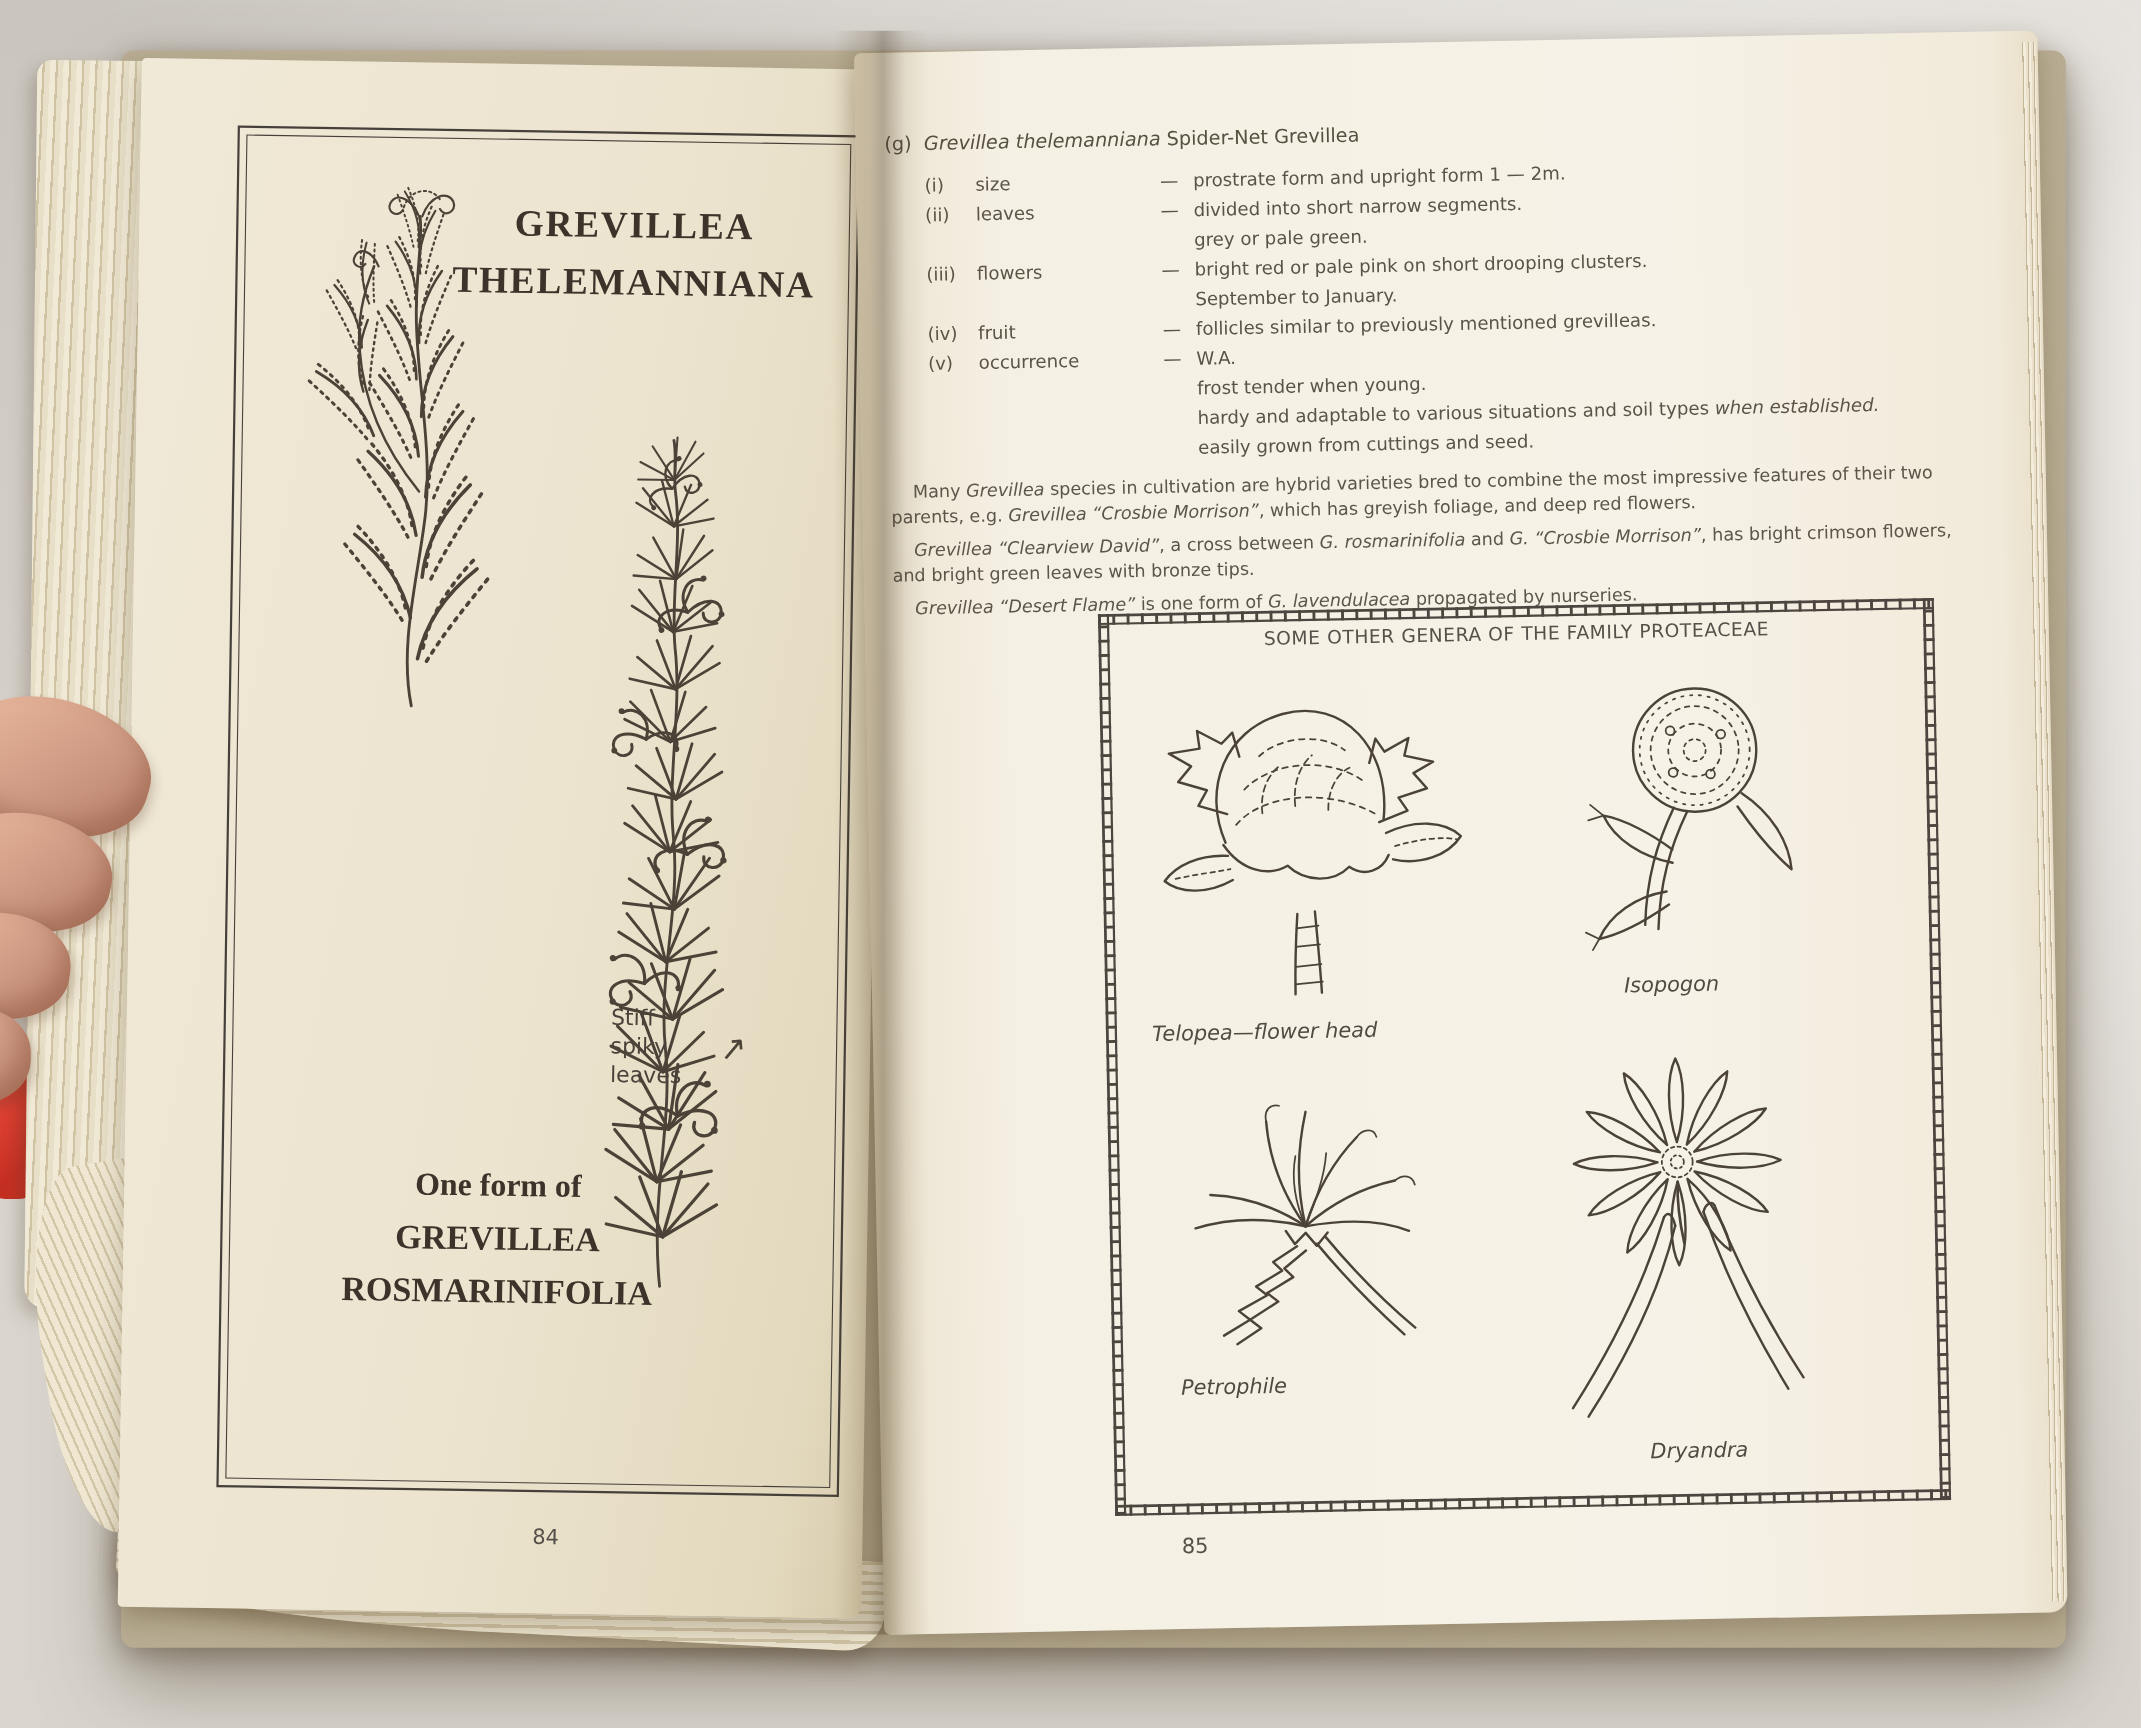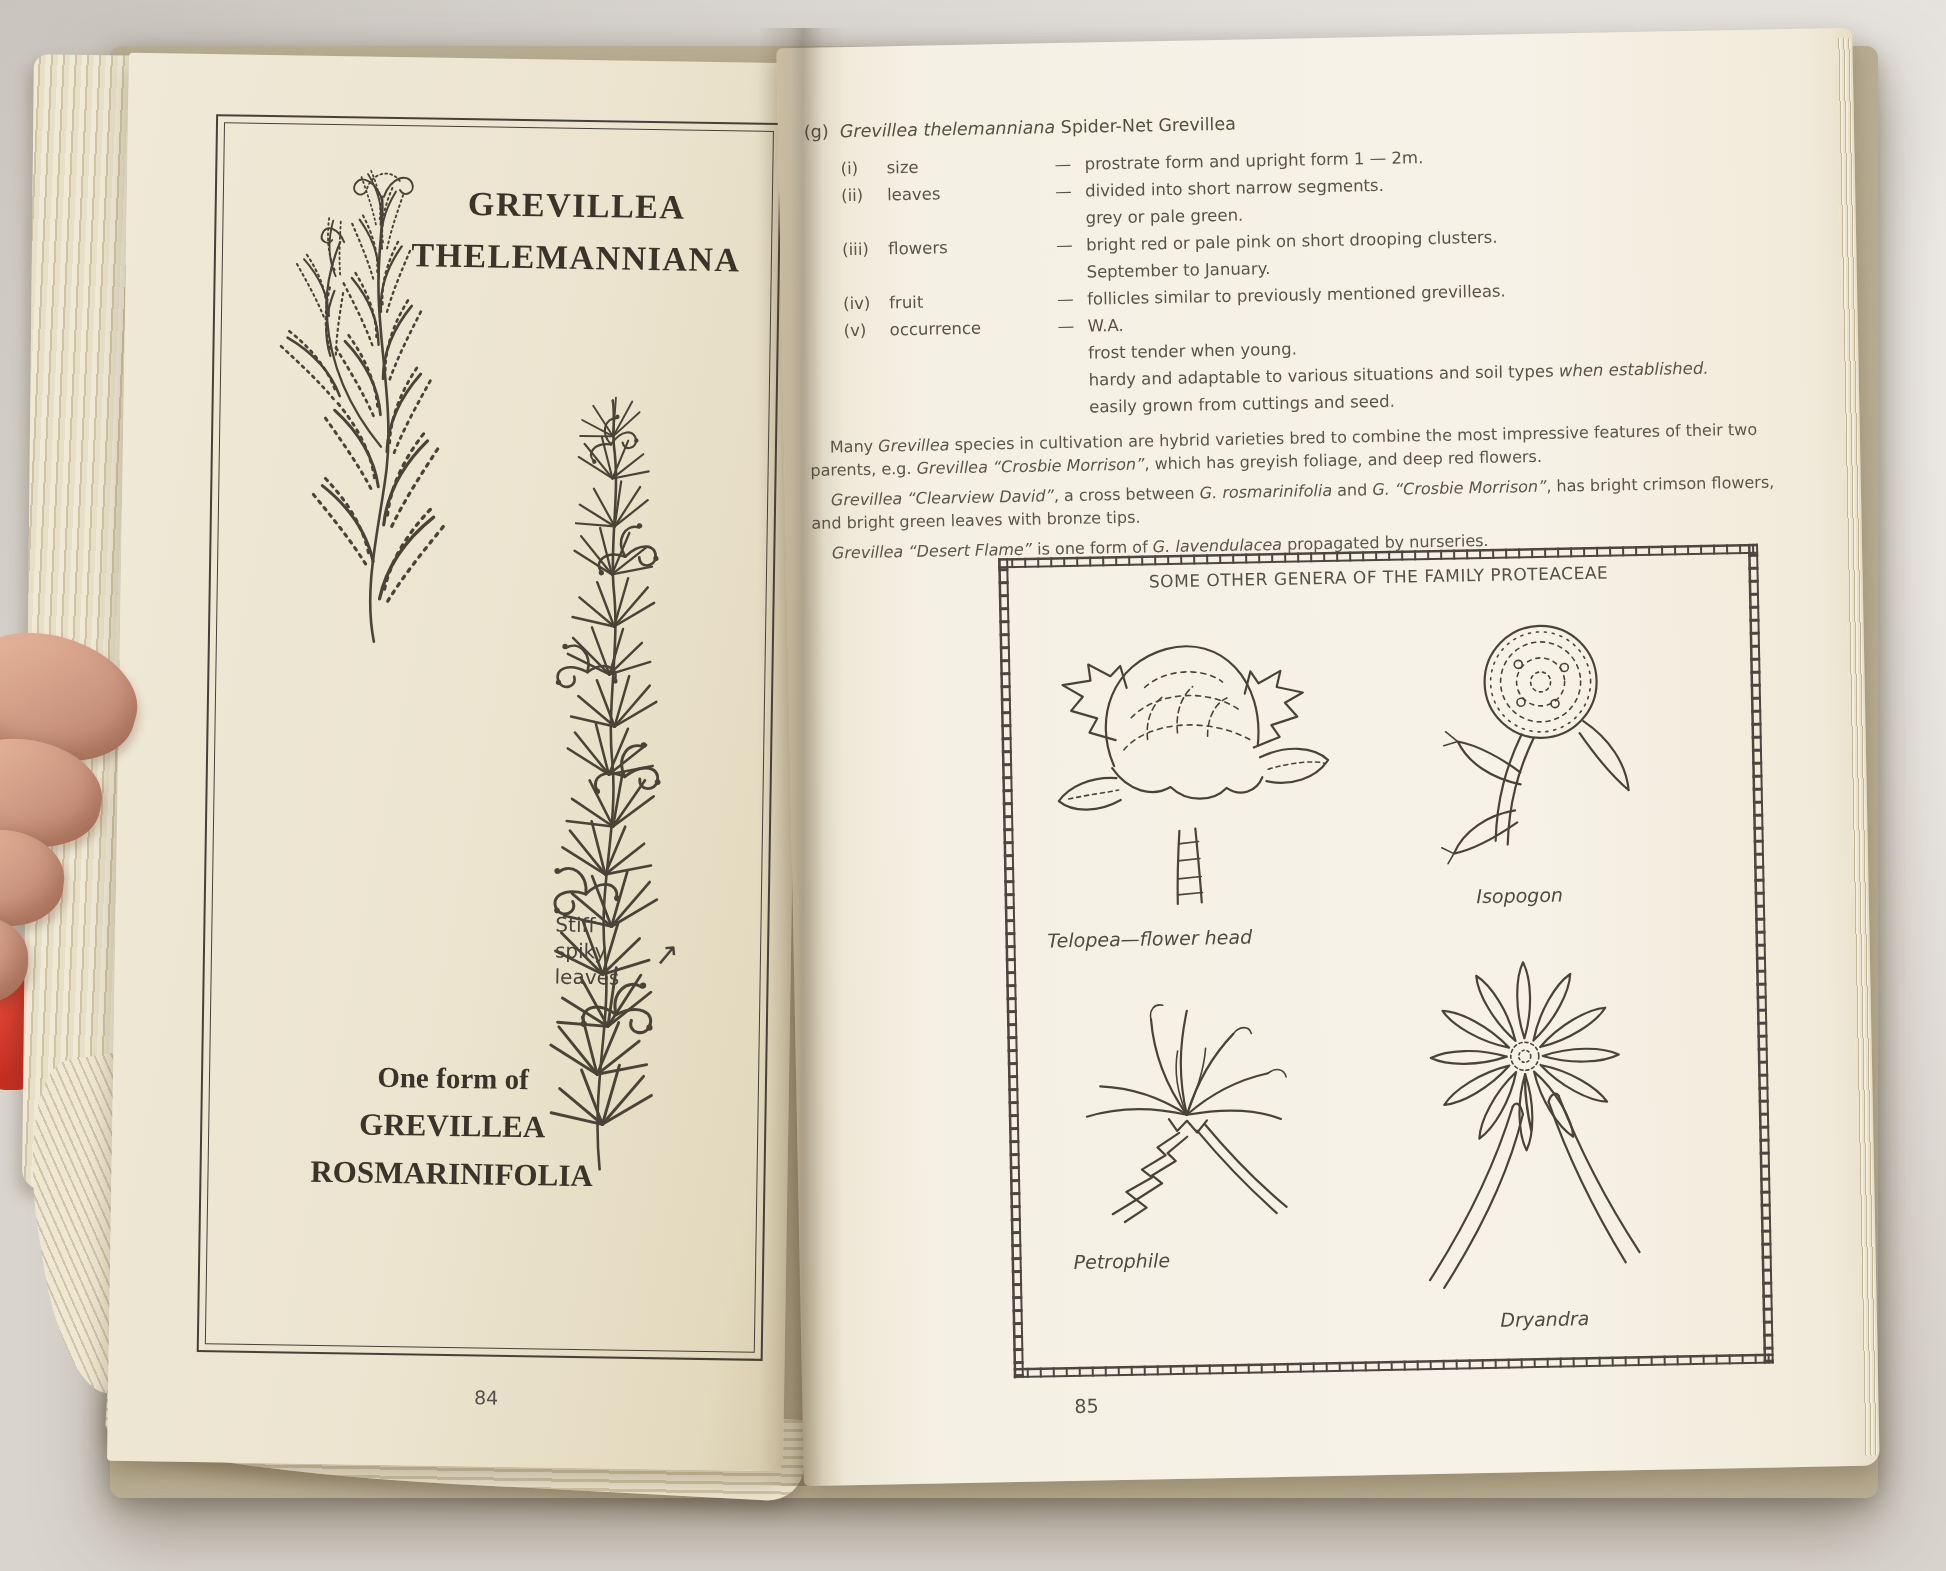--- a/index.html
+++ b/index.html
@@ -54,21 +54,21 @@
   .svg-thele { position:absolute; left:16px; top:28px; }
   .svg-rosma { position:absolute; left:252px; top:252px; }
   .lp-note { position:absolute; left:350px; top:790px; width:130px; color:#49433a;
     font-size:20px; line-height:26px; }
   .lp-note .arrow { position:absolute; right:6px; top:28px; font-size:30px; transform:rotate(-6deg); color:#4b4337; }
   .lp-caption { position:absolute; left:28px; top:934px; width:444px; text-align:center;
     font-family:"Liberation Serif", serif; font-weight:bold; color:#3c342a;
     font-size:31px; line-height:48px; }
   .lp-caption .c1 { font-size:29px; }
   .pagenum { color:#55504a; font-size:19px; }
-  .pn-left { position:absolute; left:366px; top:1328px;text-align:center; }
+  .pn-left { position:absolute; left:376px; top:1328px;text-align:center; }
 
   
   .page-right { position:absolute; left:790px; top:38px; width:1076px; height:1438px; z-index:5;
     transform:rotate(-1.1deg); border-radius:6px 10px 16px 6px;
     background:linear-gradient(to right, #d8ccb1 0px, #eee7d6 42px, #f5f0e4 130px, #f6f2e7 68%, #f1eada 96%, #e8dec8 100%);
     box-shadow:0 12px 26px rgba(80,60,30,.3); }
   .page-right::after { content:""; position:absolute; right:2px; top:10px; bottom:10px; width:14px;
     background:repeating-linear-gradient(to right, rgba(150,130,90,.0) 0 2px, rgba(150,130,90,.45) 2px 3px, rgba(250,245,230,.6) 3px 5px); }
   .species-line { position:absolute; left:26px; top:74px; width:990px; font-size:17.5px; color:#56503f; }
   .species-line .marker { display:inline-block; width:36px; }

